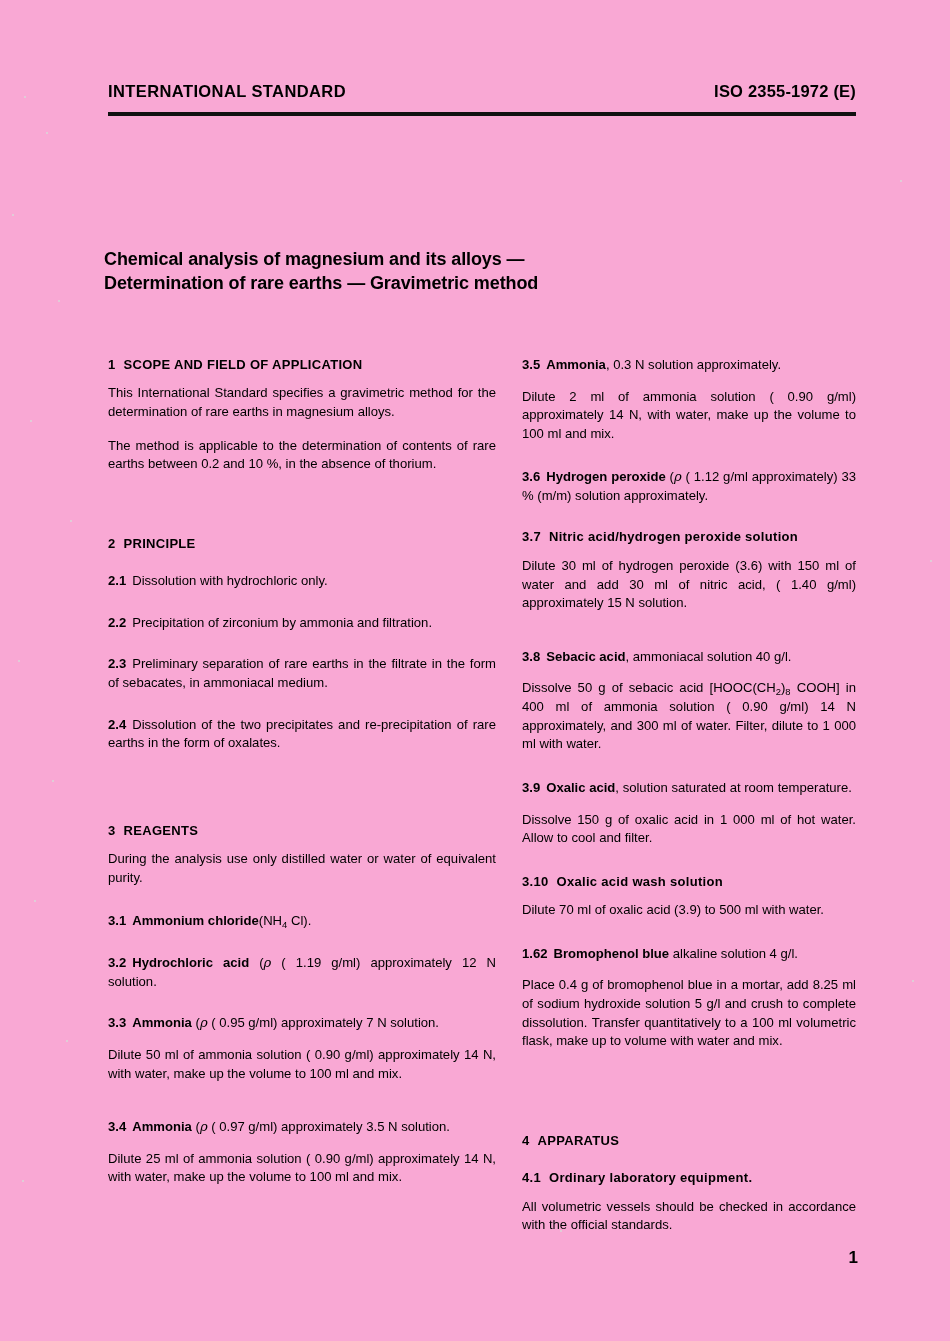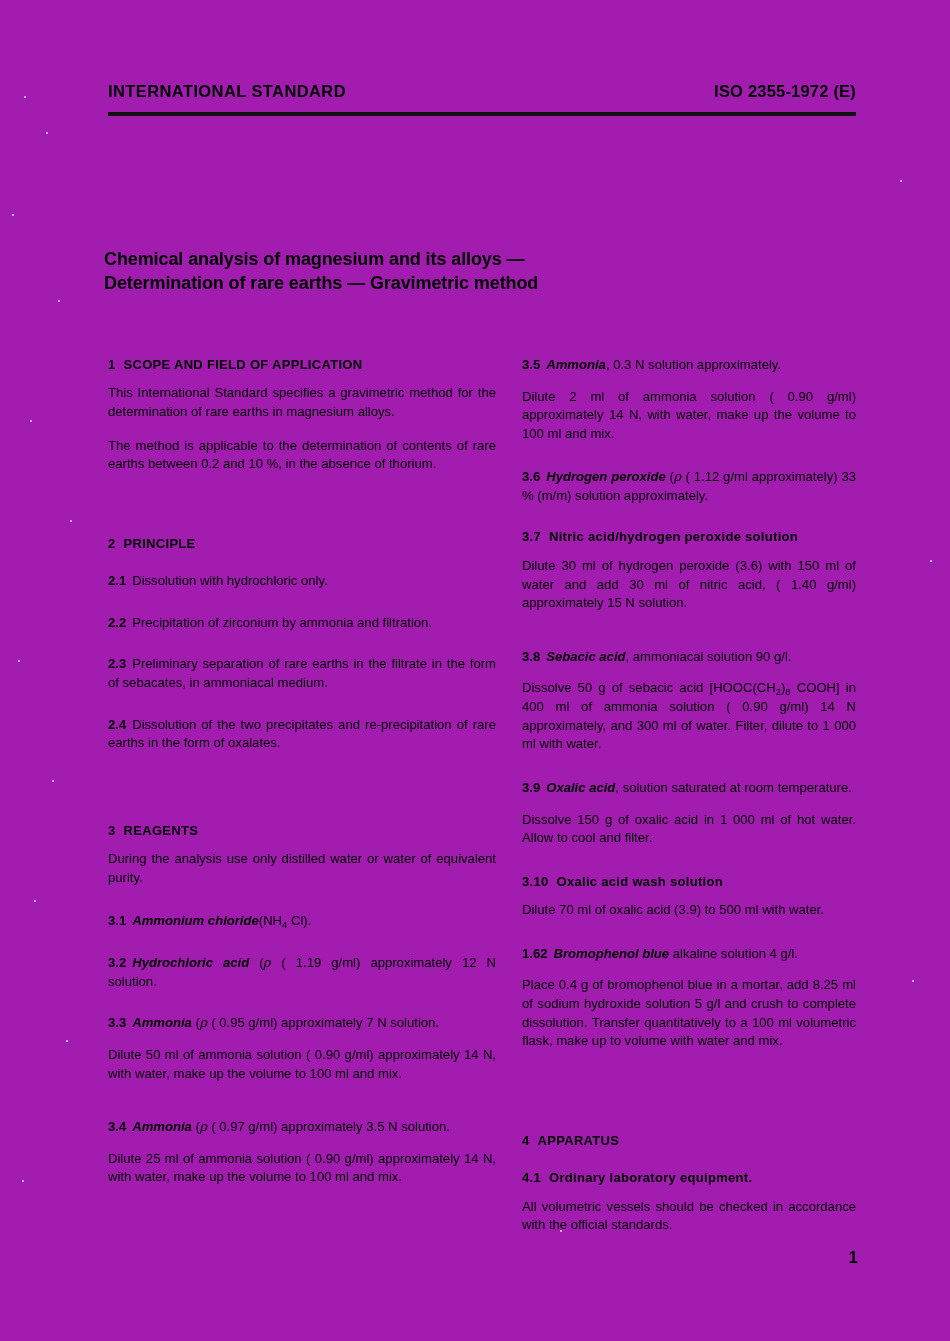--- a/index.html
+++ b/index.html
@@ -14,21 +14,21 @@
     font-family: "Liberation Sans", sans-serif;
     color: #000000;
     overflow: hidden;
   }
 
   .page {
     position: absolute;
     left: 0; top: 0;
     width: 950px;
     height: 1341px;
-    background: #a21caf;
+    background: #f9a8d4;
   }
 
   
   .header {
     position: absolute;
     left: 108px;
     top: 82px;
     width: 748px;
     display: flex;
     align-items: baseline;
@@ -93,21 +93,21 @@
   p.body.last  { margin-bottom: 0; }
 
   .sub {
     margin: 0 0 13px 0;
     text-align: justify;
   }
   .sub .num {
     font-weight: bold;
     margin-right: 6px;
   }
-  .sub .term { font-weight: bold; font-style: italic; }
+  .sub .term { font-weight: bold; }
 
   .gap-sm { height: 10px; }
   .gap-md { height: 20px; }
   .gap-xl { height: 46px; }
 
   .rho { font-style: italic; font-family: "DejaVu Serif", serif; }
   sub { font-size: 0.72em; vertical-align: -0.28em; }
 
   
   .page-number {
@@ -241,21 +241,21 @@
       <span class="num">3.7</span><span>Nitric acid/hydrogen peroxide solution</span>
     </div>
 
     <p class="body">
       <span>Dilute 30 ml of hydrogen peroxide (3.6) with 150 ml of water and add 30 ml of nitric acid, ( 1.40 g/ml) approximately 15 N solution.</span>
     </p>
 
     <div class="gap-md"></div>
 
     <p class="sub">
-      <span class="num">3.8</span><span class="term">Sebacic acid</span><span>, ammoniacal solution 90 g/l.</span>
+      <span class="num">3.8</span><span class="term">Sebacic acid</span><span>, ammoniacal solution 40 g/l.</span>
     </p>
 
     <p class="body">
       <span>Dissolve 50 g of sebacic acid [HOOC(CH</span><sub>2</sub><span>)</span><sub>8</sub><span> COOH] in 400 ml of ammonia solution ( 0.90 g/ml) 14 N approximately, and 300 ml of water. Filter, dilute to 1 000 ml with water.</span>
     </p>
 
     <div class="gap-sm"></div>
 
     <p class="sub">
       <span class="num">3.9</span><span class="term">Oxalic acid</span><span>, solution saturated at room temperature.</span>

